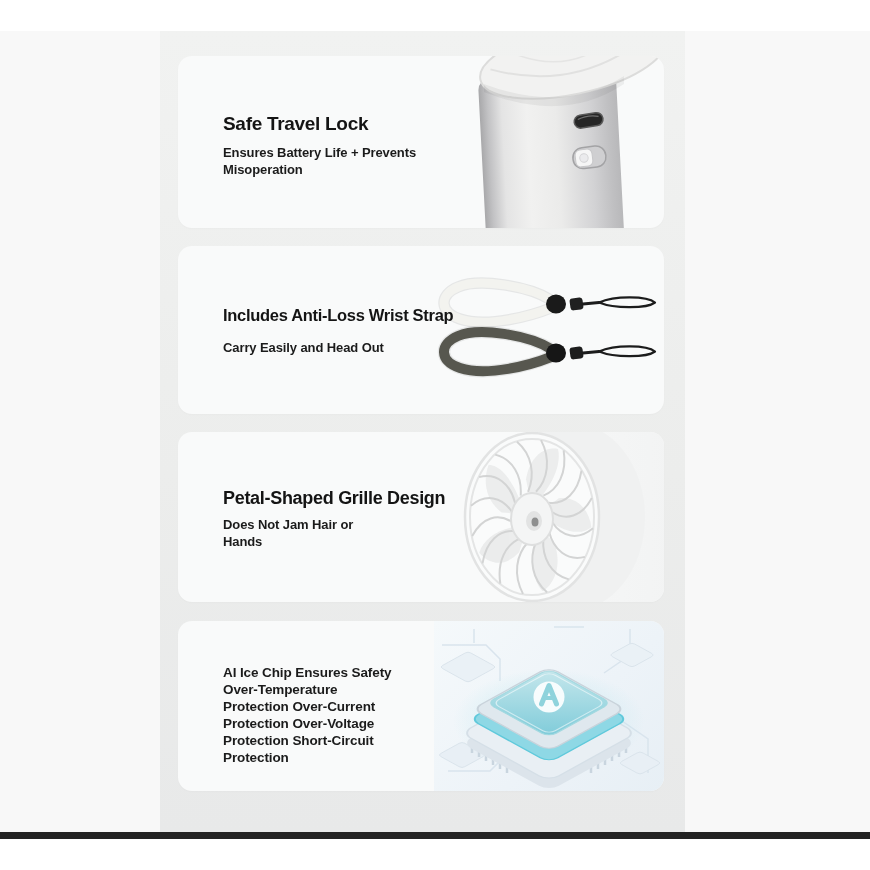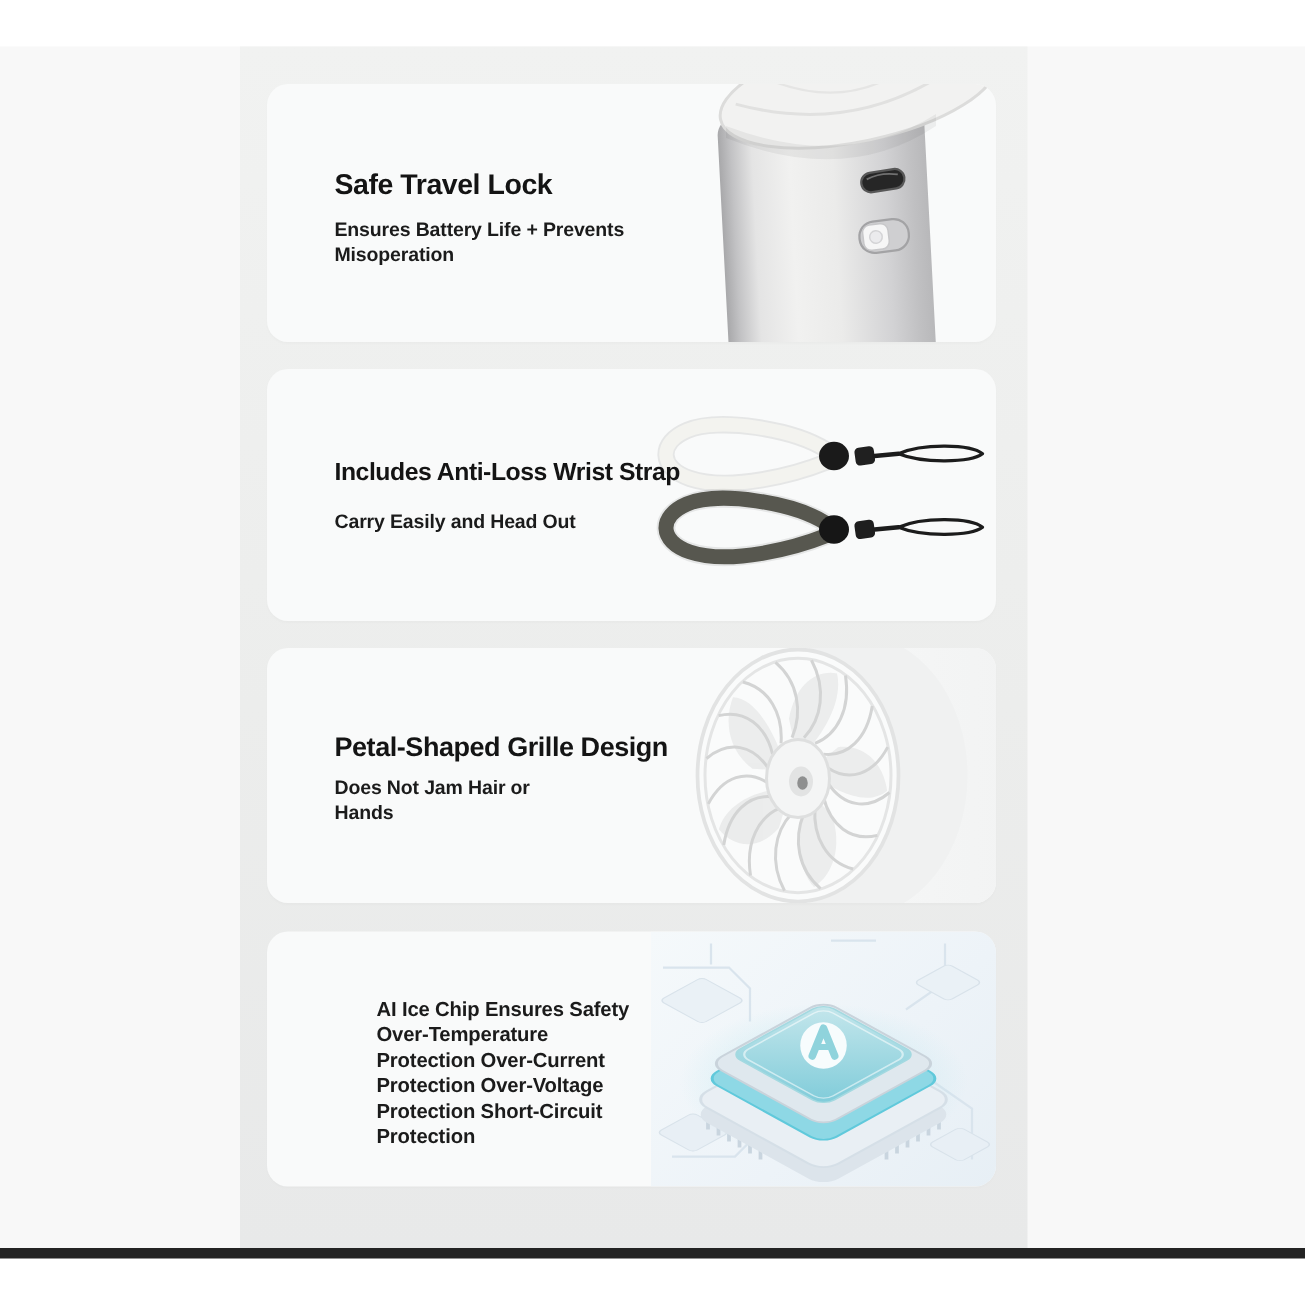--- a/index.html
+++ b/index.html
@@ -17,21 +17,21 @@
   #card4{top:590px;height:170px}
   .title{position:absolute;left:45px;margin:0;font-weight:700;color:#141414;letter-spacing:-0.3px;line-height:1.1;}
   .sub{position:absolute;left:45px;margin:0;font-weight:700;font-size:13px;line-height:16.5px;color:#1b1b1b;
        white-space:pre-line;letter-spacing:-0.1px;}
   #card1 .title{top:58px;font-size:19px;}
   #card1 .sub{top:89px;}
   #card2 .title{top:60px;font-size:16.5px;}
   #card2 .sub{top:94px;}
   #card3 .title{top:57px;font-size:18px;}
   #card3 .sub{top:85px;}
-  #card4 .sub{top:43px;font-size:13.5px;line-height:17px;margin-left:28px;}
+  #card4 .sub{top:43px;font-size:13.5px;line-height:17px;}
   .photo{position:absolute;display:block;}
   #handle-photo{right:0;top:0;width:190px;height:172px;}
   #straps-photo{left:255px;top:28px;width:232px;height:112px;}
   #grille-photo{right:0;top:0;width:211px;height:170px;}
   .chip-photo{position:absolute;left:256px;top:0;width:230px;height:170px;
               background:linear-gradient(135deg,#f5f9fb 0%,#edf3f8 60%,#e7eff5 100%);}
   .chip-photo svg{position:absolute;left:0;top:0;}
 </style>
 </head>
 <body>

